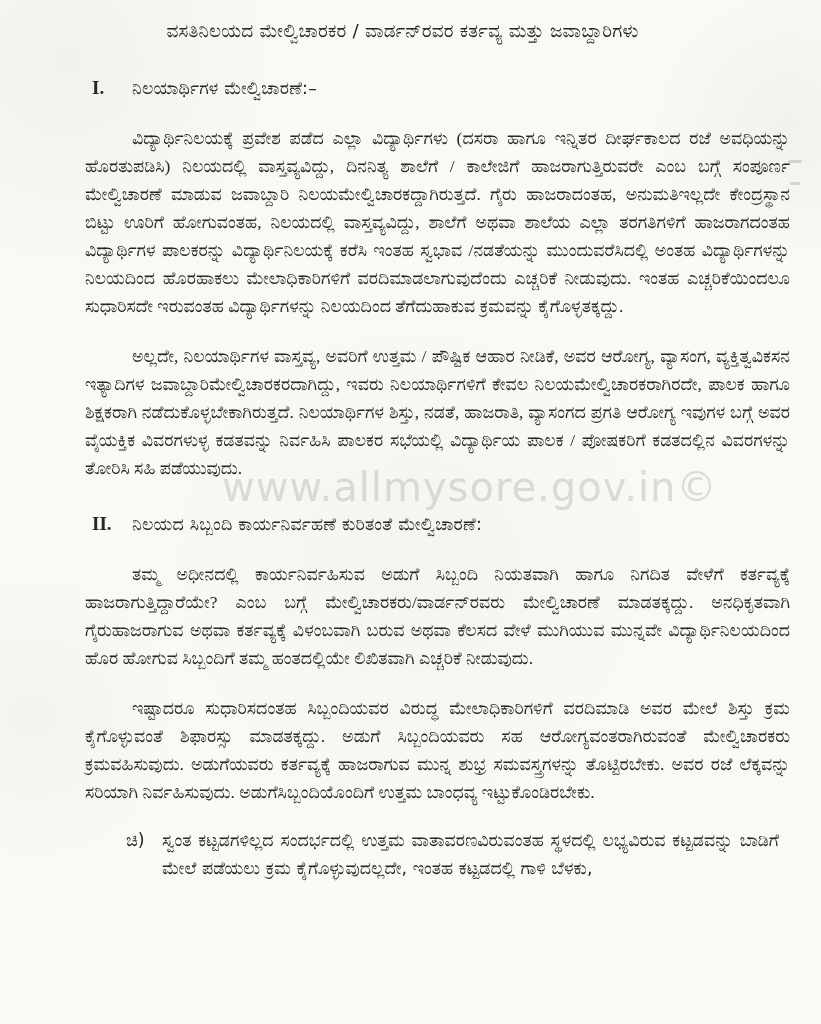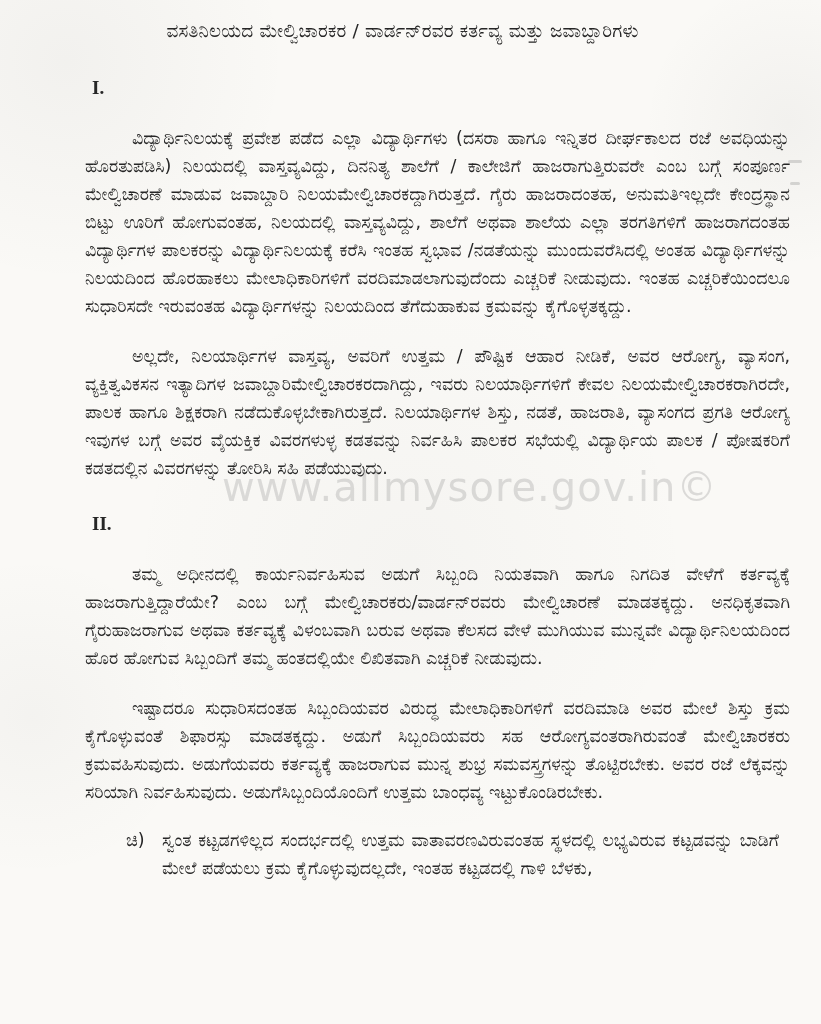--- a/index.html
+++ b/index.html
@@ -48,20 +48,21 @@
   .para {
     margin: 0;
     text-align: justify;
     text-indent: 47px;
   }
   .intro {
     margin: 14px 58px 0 56px;
   }
   .body-para {
     margin: 22px 31px 0 85px;
+    font-family: Liberation Serif, serif;
   }
   .sec-head {
     display: flex;
     align-items: baseline;
     margin: 28px 30px 0 92px;
   }
   .sec-num {
     font-family: "Liberation Serif", "DejaVu Serif", serif;
     font-weight: bold;
     font-size: 19px;
@@ -98,26 +99,28 @@
   <div class="watermark">www.allmysore.gov.in©</div>
 
   <div class="edge-speck speck-1"></div>
   <div class="edge-speck speck-2"></div>
 
   <h1 class="title">ವಸತಿನಿಲಯದ ಮೇಲ್ವಿಚಾರಕರ / ವಾರ್ಡನ್‌ರವರ ಕರ್ತವ್ಯ ಮತ್ತು ಜವಾಬ್ದಾರಿಗಳು</h1>
 
 
   <div class="sec-head">
     <span class="sec-num">I.</span>
+    <span class="sec-title">ನಿಲಯಾರ್ಥಿಗಳ ಮೇಲ್ವಿಚಾರಣೆ:–</span>
   </div>
   <p class="para body-para">ವಿದ್ಯಾರ್ಥಿನಿಲಯಕ್ಕೆ ಪ್ರವೇಶ ಪಡೆದ ಎಲ್ಲಾ ವಿದ್ಯಾರ್ಥಿಗಳು (ದಸರಾ ಹಾಗೂ ಇನ್ನಿತರ ದೀರ್ಘಕಾಲದ ರಜೆ ಅವಧಿಯನ್ನು ಹೊರತುಪಡಿಸಿ) ನಿಲಯದಲ್ಲಿ ವಾಸ್ತವ್ಯವಿದ್ದು, ದಿನನಿತ್ಯ ಶಾಲೆಗೆ / ಕಾಲೇಜಿಗೆ ಹಾಜರಾಗುತ್ತಿರುವರೇ ಎಂಬ ಬಗ್ಗೆ ಸಂಪೂರ್ಣ ಮೇಲ್ವಿಚಾರಣೆ ಮಾಡುವ ಜವಾಬ್ದಾರಿ ನಿಲಯಮೇಲ್ವಿಚಾರಕದ್ದಾಗಿರುತ್ತದೆ. ಗೈರು ಹಾಜರಾದಂತಹ, ಅನುಮತಿಇಲ್ಲದೇ ಕೇಂದ್ರಸ್ಥಾನ ಬಿಟ್ಟು ಊರಿಗೆ ಹೋಗುವಂತಹ, ನಿಲಯದಲ್ಲಿ ವಾಸ್ತವ್ಯವಿದ್ದು, ಶಾಲೆಗೆ ಅಥವಾ ಶಾಲೆಯ ಎಲ್ಲಾ ತರಗತಿಗಳಿಗೆ ಹಾಜರಾಗದಂತಹ ವಿದ್ಯಾರ್ಥಿಗಳ ಪಾಲಕರನ್ನು ವಿದ್ಯಾರ್ಥಿನಿಲಯಕ್ಕೆ ಕರೆಸಿ ಇಂತಹ ಸ್ವಭಾವ /ನಡತೆಯನ್ನು ಮುಂದುವರೆಸಿದಲ್ಲಿ ಅಂತಹ ವಿದ್ಯಾರ್ಥಿಗಳನ್ನು ನಿಲಯದಿಂದ ಹೊರಹಾಕಲು ಮೇಲಾಧಿಕಾರಿಗಳಿಗೆ ವರದಿಮಾಡಲಾಗುವುದೆಂದು ಎಚ್ಚರಿಕೆ ನೀಡುವುದು. ಇಂತಹ ಎಚ್ಚರಿಕೆಯಿಂದಲೂ ಸುಧಾರಿಸದೇ ಇರುವಂತಹ ವಿದ್ಯಾರ್ಥಿಗಳನ್ನು ನಿಲಯದಿಂದ ತೆಗೆದುಹಾಕುವ ಕ್ರಮವನ್ನು ಕೈಗೊಳ್ಳತಕ್ಕದ್ದು.</p>
   <p class="para body-para">ಅಲ್ಲದೇ, ನಿಲಯಾರ್ಥಿಗಳ ವಾಸ್ತವ್ಯ, ಅವರಿಗೆ ಉತ್ತಮ / ಪೌಷ್ಟಿಕ ಆಹಾರ ನೀಡಿಕೆ, ಅವರ ಆರೋಗ್ಯ, ವ್ಯಾಸಂಗ, ವ್ಯಕ್ತಿತ್ವವಿಕಸನ ಇತ್ಯಾದಿಗಳ ಜವಾಬ್ದಾರಿಮೇಲ್ವಿಚಾರಕರದಾಗಿದ್ದು, ಇವರು ನಿಲಯಾರ್ಥಿಗಳಿಗೆ ಕೇವಲ ನಿಲಯಮೇಲ್ವಿಚಾರಕರಾಗಿರದೇ, ಪಾಲಕ ಹಾಗೂ ಶಿಕ್ಷಕರಾಗಿ ನಡೆದುಕೊಳ್ಳಬೇಕಾಗಿರುತ್ತದೆ. ನಿಲಯಾರ್ಥಿಗಳ ಶಿಸ್ತು, ನಡತೆ, ಹಾಜರಾತಿ, ವ್ಯಾಸಂಗದ ಪ್ರಗತಿ ಆರೋಗ್ಯ ಇವುಗಳ ಬಗ್ಗೆ ಅವರ ವೈಯಕ್ತಿಕ ವಿವರಗಳುಳ್ಳ ಕಡತವನ್ನು ನಿರ್ವಹಿಸಿ ಪಾಲಕರ ಸಭೆಯಲ್ಲಿ ವಿದ್ಯಾರ್ಥಿಯ ಪಾಲಕ / ಪೋಷಕರಿಗೆ ಕಡತದಲ್ಲಿನ ವಿವರಗಳನ್ನು ತೋರಿಸಿ ಸಹಿ ಪಡೆಯುವುದು.</p>
 
   <div class="sec-head">
     <span class="sec-num">II.</span>
+    <span class="sec-title">ನಿಲಯದ ಸಿಬ್ಬಂದಿ ಕಾರ್ಯನಿರ್ವಹಣೆ ಕುರಿತಂತೆ ಮೇಲ್ವಿಚಾರಣೆ:</span>
   </div>
   <p class="para body-para">ತಮ್ಮ ಅಧೀನದಲ್ಲಿ ಕಾರ್ಯನಿರ್ವಹಿಸುವ ಅಡುಗೆ ಸಿಬ್ಬಂದಿ ನಿಯತವಾಗಿ ಹಾಗೂ ನಿಗದಿತ ವೇಳೆಗೆ ಕರ್ತವ್ಯಕ್ಕೆ ಹಾಜರಾಗುತ್ತಿದ್ದಾರೆಯೇ? ಎಂಬ ಬಗ್ಗೆ ಮೇಲ್ವಿಚಾರಕರು/ವಾರ್ಡನ್‌ರವರು ಮೇಲ್ವಿಚಾರಣೆ ಮಾಡತಕ್ಕದ್ದು. ಅನಧಿಕೃತವಾಗಿ ಗೈರುಹಾಜರಾಗುವ ಅಥವಾ ಕರ್ತವ್ಯಕ್ಕೆ ವಿಳಂಬವಾಗಿ ಬರುವ ಅಥವಾ ಕೆಲಸದ ವೇಳೆ ಮುಗಿಯುವ ಮುನ್ನವೇ ವಿದ್ಯಾರ್ಥಿನಿಲಯದಿಂದ ಹೊರ ಹೋಗುವ ಸಿಬ್ಬಂದಿಗೆ ತಮ್ಮ ಹಂತದಲ್ಲಿಯೇ ಲಿಖಿತವಾಗಿ ಎಚ್ಚರಿಕೆ ನೀಡುವುದು.</p>
   <p class="para body-para">ಇಷ್ಟಾದರೂ ಸುಧಾರಿಸದಂತಹ ಸಿಬ್ಬಂದಿಯವರ ವಿರುದ್ಧ ಮೇಲಾಧಿಕಾರಿಗಳಿಗೆ ವರದಿಮಾಡಿ ಅವರ ಮೇಲೆ ಶಿಸ್ತು ಕ್ರಮ ಕೈಗೊಳ್ಳುವಂತೆ ಶಿಫಾರಸ್ಸು ಮಾಡತಕ್ಕದ್ದು. ಅಡುಗೆ ಸಿಬ್ಬಂದಿಯವರು ಸಹ ಆರೋಗ್ಯವಂತರಾಗಿರುವಂತೆ ಮೇಲ್ವಿಚಾರಕರು ಕ್ರಮವಹಿಸುವುದು. ಅಡುಗೆಯವರು ಕರ್ತವ್ಯಕ್ಕೆ ಹಾಜರಾಗುವ ಮುನ್ನ ಶುಭ್ರ ಸಮವಸ್ತ್ರಗಳನ್ನು ತೊಟ್ಟಿರಬೇಕು. ಅವರ ರಜೆ ಲೆಕ್ಕವನ್ನು ಸರಿಯಾಗಿ ನಿರ್ವಹಿಸುವುದು. ಅಡುಗೆಸಿಬ್ಬಂದಿಯೊಂದಿಗೆ ಉತ್ತಮ ಬಾಂಧವ್ಯ ಇಟ್ಟುಕೊಂಡಿರಬೇಕು.</p>
 
   <div class="list-item">
     <span class="list-marker">ಚಿ)</span>
     <span class="list-text">ಸ್ವಂತ ಕಟ್ಟಡಗಳಿಲ್ಲದ ಸಂದರ್ಭದಲ್ಲಿ ಉತ್ತಮ ವಾತಾವರಣವಿರುವಂತಹ ಸ್ಥಳದಲ್ಲಿ ಲಭ್ಯವಿರುವ ಕಟ್ಟಡವನ್ನು ಬಾಡಿಗೆ ಮೇಲೆ ಪಡೆಯಲು ಕ್ರಮ ಕೈಗೊಳ್ಳುವುದಲ್ಲದೇ, ಇಂತಹ ಕಟ್ಟಡದಲ್ಲಿ ಗಾಳಿ ಬೆಳಕು,</span>
   </div>
 
 </div>

